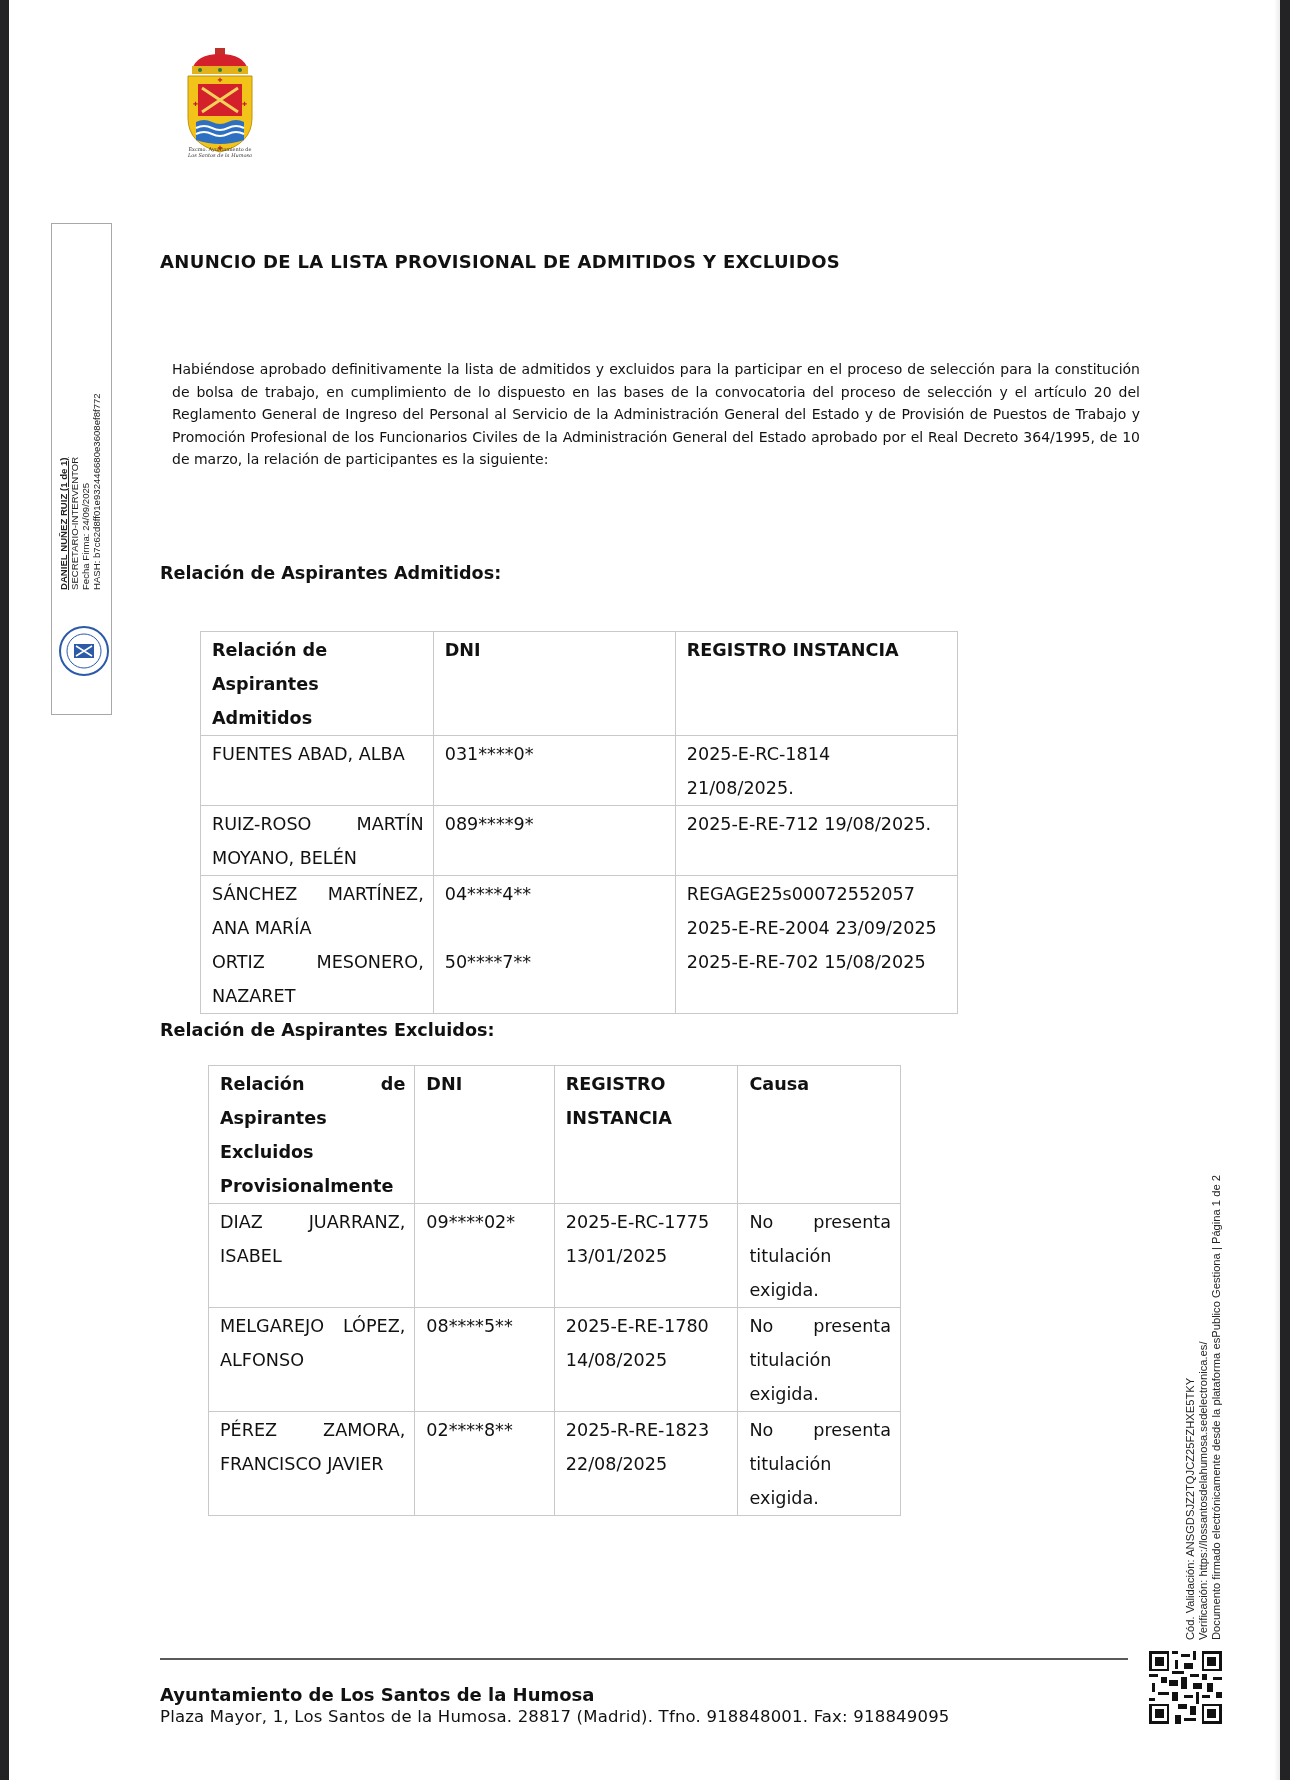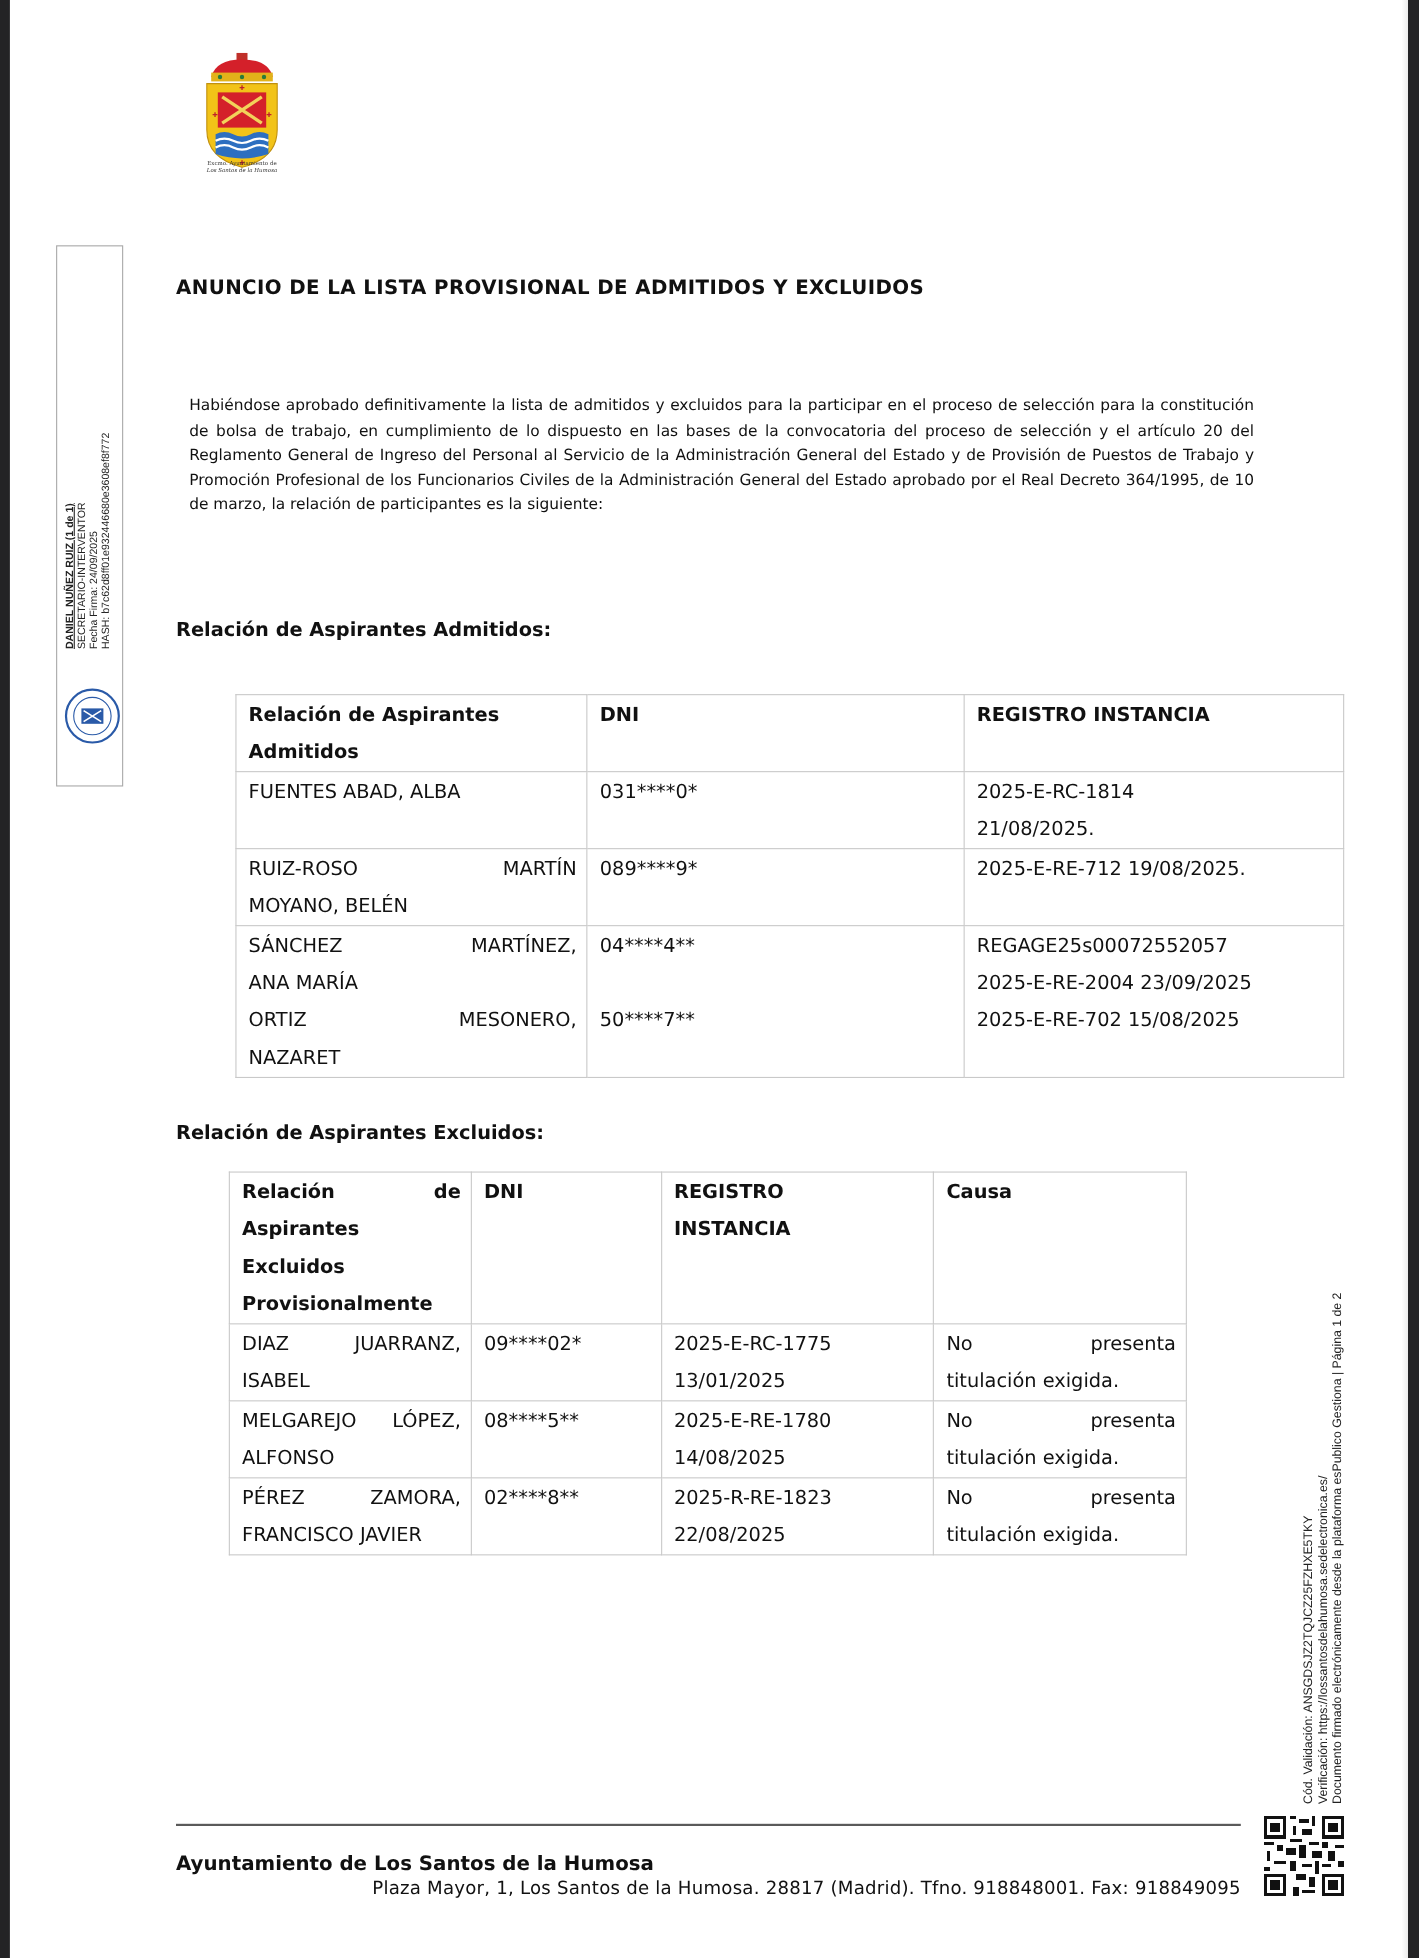--- a/index.html
+++ b/index.html
@@ -27,21 +27,21 @@
 
   .section-h { position: absolute; left: 160px; font-weight: bold; font-size: 17.6px; text-align: center; }
 
   table.t { position: absolute; border-collapse: collapse; font-size: 17.6px; }
   table.t td { border: 1.5px solid #c9c9c9; vertical-align: top; padding: 1px 9px 0 11px; line-height: 34px; }
   table.t td.h { font-weight: bold; }
   .jl { display: block; text-align: justify; text-align-last: justify; }
 
   .footer-rule { position: absolute; left: 160px; top: 1658px; width: 968px; height: 2px; background: #5a5a5a; }
   .footer-name { position: absolute; left: 160px; top: 1684px; width: 968px; text-align: left; font-weight: bold; font-size: 18px; }
-  .footer-addr { position: absolute; left: 160px; top: 1707px; width: 968px; text-align: right; font-size: 16.5px; letter-spacing: 0.2px; }
+  .footer-addr { position: absolute; left: 160px; top: 1707px; width: 968px; text-align: left; font-size: 16.5px; letter-spacing: 0.2px; }
   .qr { position: absolute; left: 1149px; top: 1651px; width: 73px; height: 73px; }
 </style>
 </head>
 <body>
 
 <div class="edge-left"></div>
 <div class="edge-right-shadow"></div>
 <div class="edge-right"></div>
 
 <svg class="logo" viewBox="0 0 76 118">
@@ -84,21 +84,21 @@
   <div>Cód. Validación: ANSGDSJZ2TQJCZ25FZHXE5TKY</div>
   <div>Verificación: https://lossantosdelahumosa.sedelectronica.es/</div>
   <div>Documento firmado electrónicamente desde la plataforma esPublico Gestiona | Página 1 de 2</div>
 </div>
 
 <div class="title">ANUNCIO DE LA LISTA PROVISIONAL DE ADMITIDOS Y EXCLUIDOS</div>
 <div class="para">Habiéndose aprobado definitivamente la lista de admitidos y excluidos para la participar en el proceso de selección para la constitución de bolsa de trabajo, en cumplimiento de lo dispuesto en las bases de la convocatoria del proceso de selección y el artículo 20 del Reglamento General de Ingreso del Personal al Servicio de la Administración General del Estado y de Provisión de Puestos de Trabajo y Promoción Profesional de los Funcionarios Civiles de la Administración General del Estado aprobado por el Real Decreto 364/1995, de 10 de marzo, la relación de participantes es la siguiente:</div>
 
 <div class="section-h" style="top:563px">Relación de Aspirantes Admitidos:</div>
 
-<table class="t" style="left:214px; top:631px; width:1008px;">
+<table class="t" style="left:200px; top:631px; width:758px;">
   <colgroup>
       <col style="width:273px">
       <col style="width:293px">
       <col style="width:295px">
     </colgroup>
   <tbody>
       <tr style="height:68px">
     <td class="h"><span>Relación de Aspirantes Admitidos</span></td>
     <td class="h">DNI</td>
     <td class="h">REGISTRO INSTANCIA</td>
@@ -130,21 +130,21 @@
           <div>REGAGE25s00072552057</div>
           <div>2025-E-RE-2004 23/09/2025</div>
           <div>2025-E-RE-702 15/08/2025</div>
         </td>
   </tr>
 </tbody>
   </table>
 
 <div class="section-h" style="top:1020px">Relación de Aspirantes Excluidos:</div>
 
-<table class="t" style="left:208px; top:1065px; width:871px;">
+<table class="t" style="left:208px; top:1065px; width:693px;">
   <colgroup>
       <col style="width:220px">
       <col style="width:173px">
       <col style="width:248px">
       <col style="width:230px">
     </colgroup>
   <tbody>
       <tr style="height:135px">
     <td class="h">
       <span class="jl">Relación de</span>

